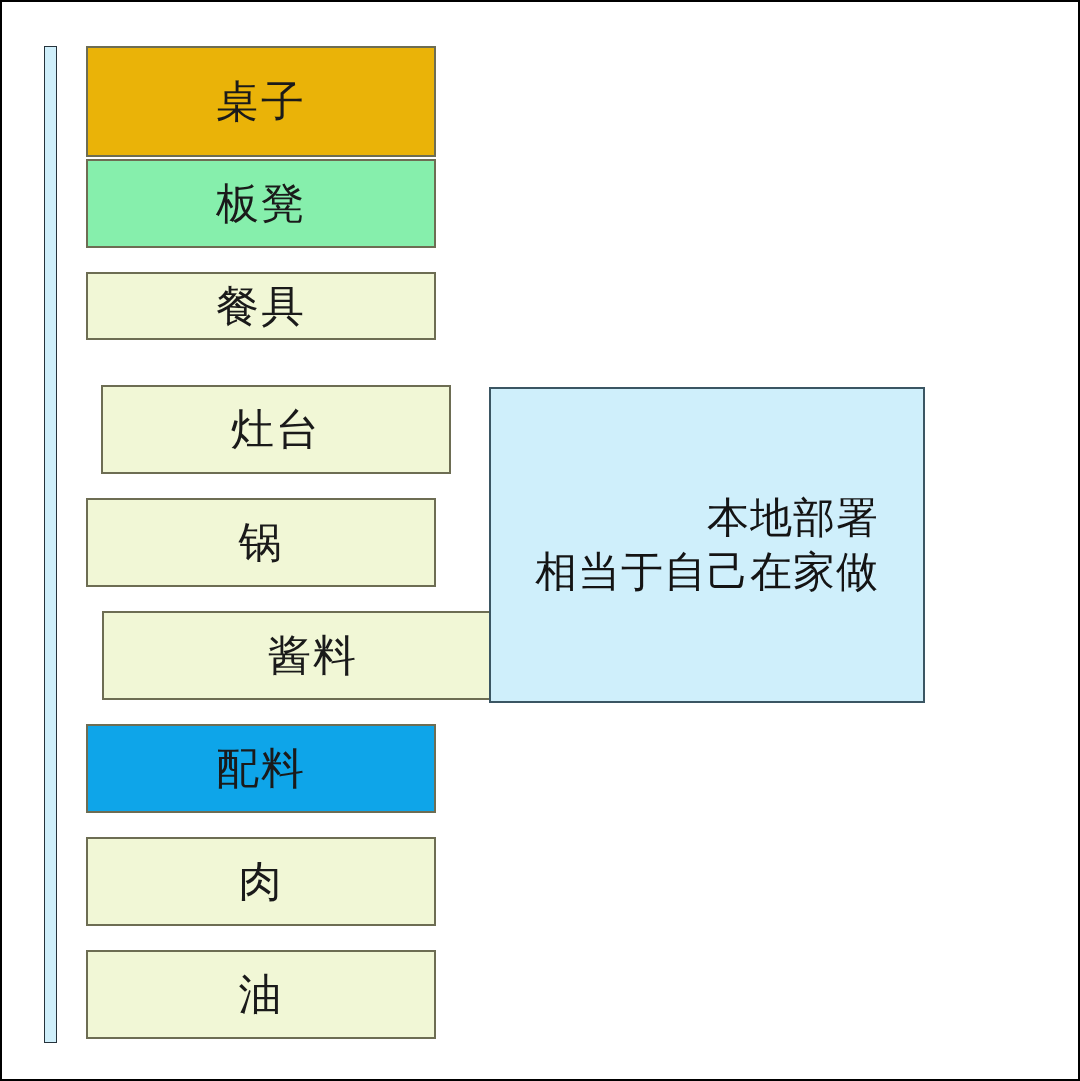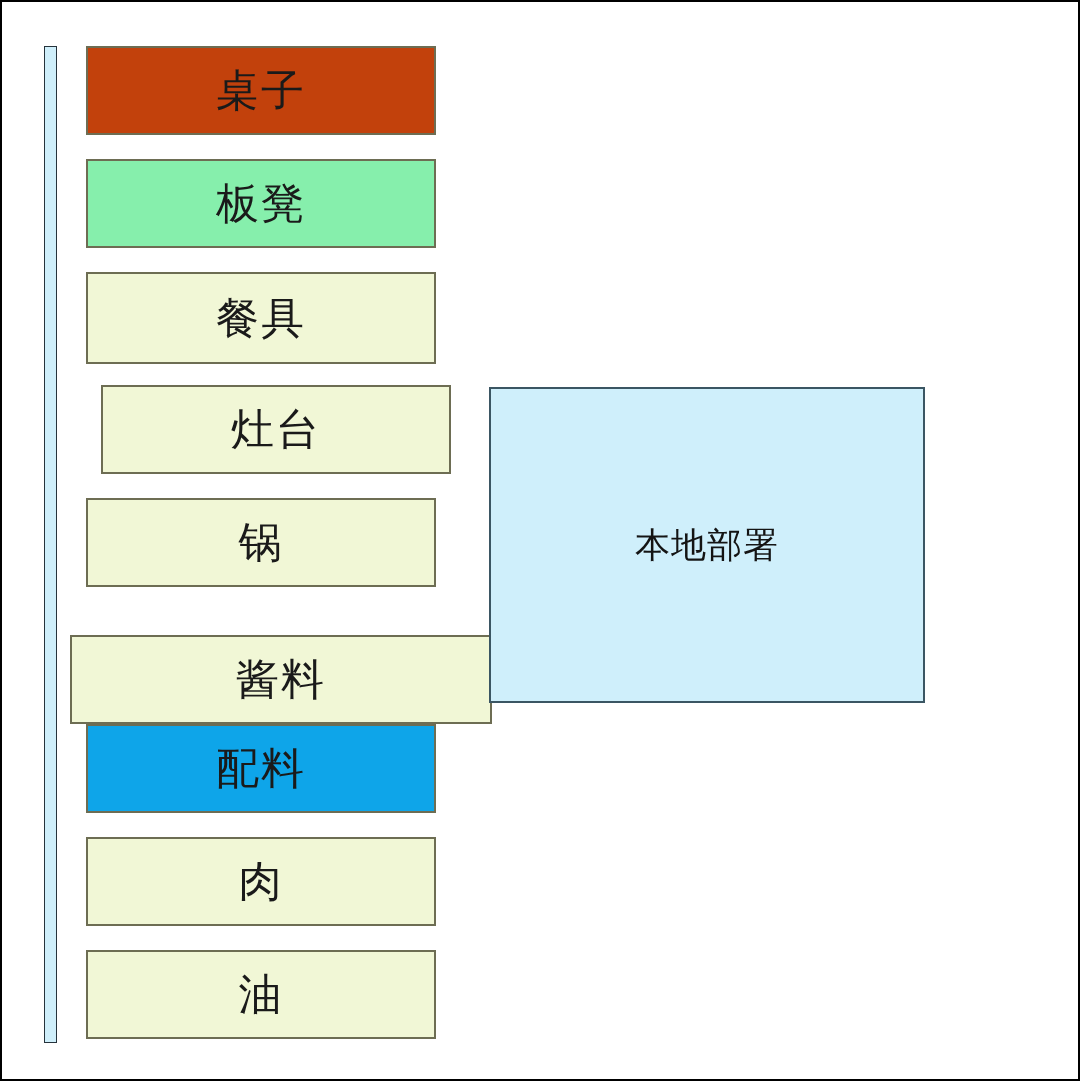--- a/index.html
+++ b/index.html
@@ -53,66 +53,67 @@
     position: absolute;
     background: #CFEFFB;
     border: 2px solid #3b5663;
     box-sizing: border-box;
     display: flex;
     align-items: center;
     justify-content: center;
   }
 
   .callout-text {
-    font-size: 35px;
+    font-size: 42px;
     line-height: 1.28;
     color: #141414;
     letter-spacing: 1px;
     text-align: right;
     font-family: "DejaVu Serif", "Liberation Serif", serif;
   }
 
   .callout-line { display: block; }
 </style>
 </head>
 <body>
 
 <div id="canvas">
 
   <div class="vbar" id="vbar" style="left: 42px; top: 44px; width: 13px; height: 997px; background: rgb(207, 239, 251); border-color: rgb(38, 51, 60);"></div>
 
   <div id="resource-list">
-      <div class="res-box" style="left: 84px; top: 44px; width: 350px; height: 89px; background: #c2410c; border-color: rgb(109, 109, 83);">
+      <div class="res-box" style="left: 84px; top: 44px; width: 350px; height: 111px; background: #eab308; border-color: rgb(109, 109, 83);">
         <div class="res-label">桌子</div>
       </div>
       <div class="res-box" style="left: 84px; top: 157px; width: 350px; height: 89px; background: #86efac; border-color: rgb(109, 109, 83);">
         <div class="res-label">板凳</div>
       </div>
-      <div class="res-box" style="left: 84px; top: 270px; width: 350px; height: 92px; background: rgb(241, 247, 214); border-color: rgb(109, 109, 83);">
+      <div class="res-box" style="left: 84px; top: 270px; width: 350px; height: 68px; background: rgb(241, 247, 214); border-color: rgb(109, 109, 83);">
         <div class="res-label">餐具</div>
       </div>
       <div class="res-box" style="left: 99px; top: 383px; width: 350px; height: 89px; background: rgb(241, 247, 214); border-color: rgb(109, 109, 83);">
         <div class="res-label">灶台</div>
       </div>
       <div class="res-box" style="left: 84px; top: 496px; width: 350px; height: 89px; background: rgb(241, 247, 214); border-color: rgb(109, 109, 83);">
         <div class="res-label">锅</div>
       </div>
-      <div class="res-box" style="left: 68px; top: 609px; width: 422px; height: 89px; background: rgb(241, 247, 214); border-color: rgb(109, 109, 83); margin-top: 24px;">
+      <div class="res-box" style="left: 100px; top: 609px; width: 422px; height: 89px; background: rgb(241, 247, 214); border-color: rgb(109, 109, 83);">
         <div class="res-label">酱料</div>
       </div>
       <div class="res-box" style="left: 84px; top: 722px; width: 350px; height: 89px; background: #0ea5e9; border-color: rgb(109, 109, 83);">
         <div class="res-label">配料</div>
       </div>
       <div class="res-box" style="left: 84px; top: 835px; width: 350px; height: 89px; background: rgb(241, 247, 214); border-color: rgb(109, 109, 83);">
         <div class="res-label">肉</div>
       </div>
       <div class="res-box" style="left: 84px; top: 948px; width: 350px; height: 89px; background: rgb(241, 247, 214); border-color: rgb(109, 109, 83);">
         <div class="res-label">油</div>
       </div>
     </div>
 
   <div class="callout" id="callout" style="left: 487px; top: 385px; width: 436px; height: 316px; background: rgb(207, 239, 251); border-color: rgb(59, 86, 99);">
     <div class="callout-text" id="callout-text">
         <span class="callout-line">本地部署</span>
+        <span class="callout-line">相当于自己在家做</span>
       </div>
   </div>
 
 </div>
 
 </body></html>

